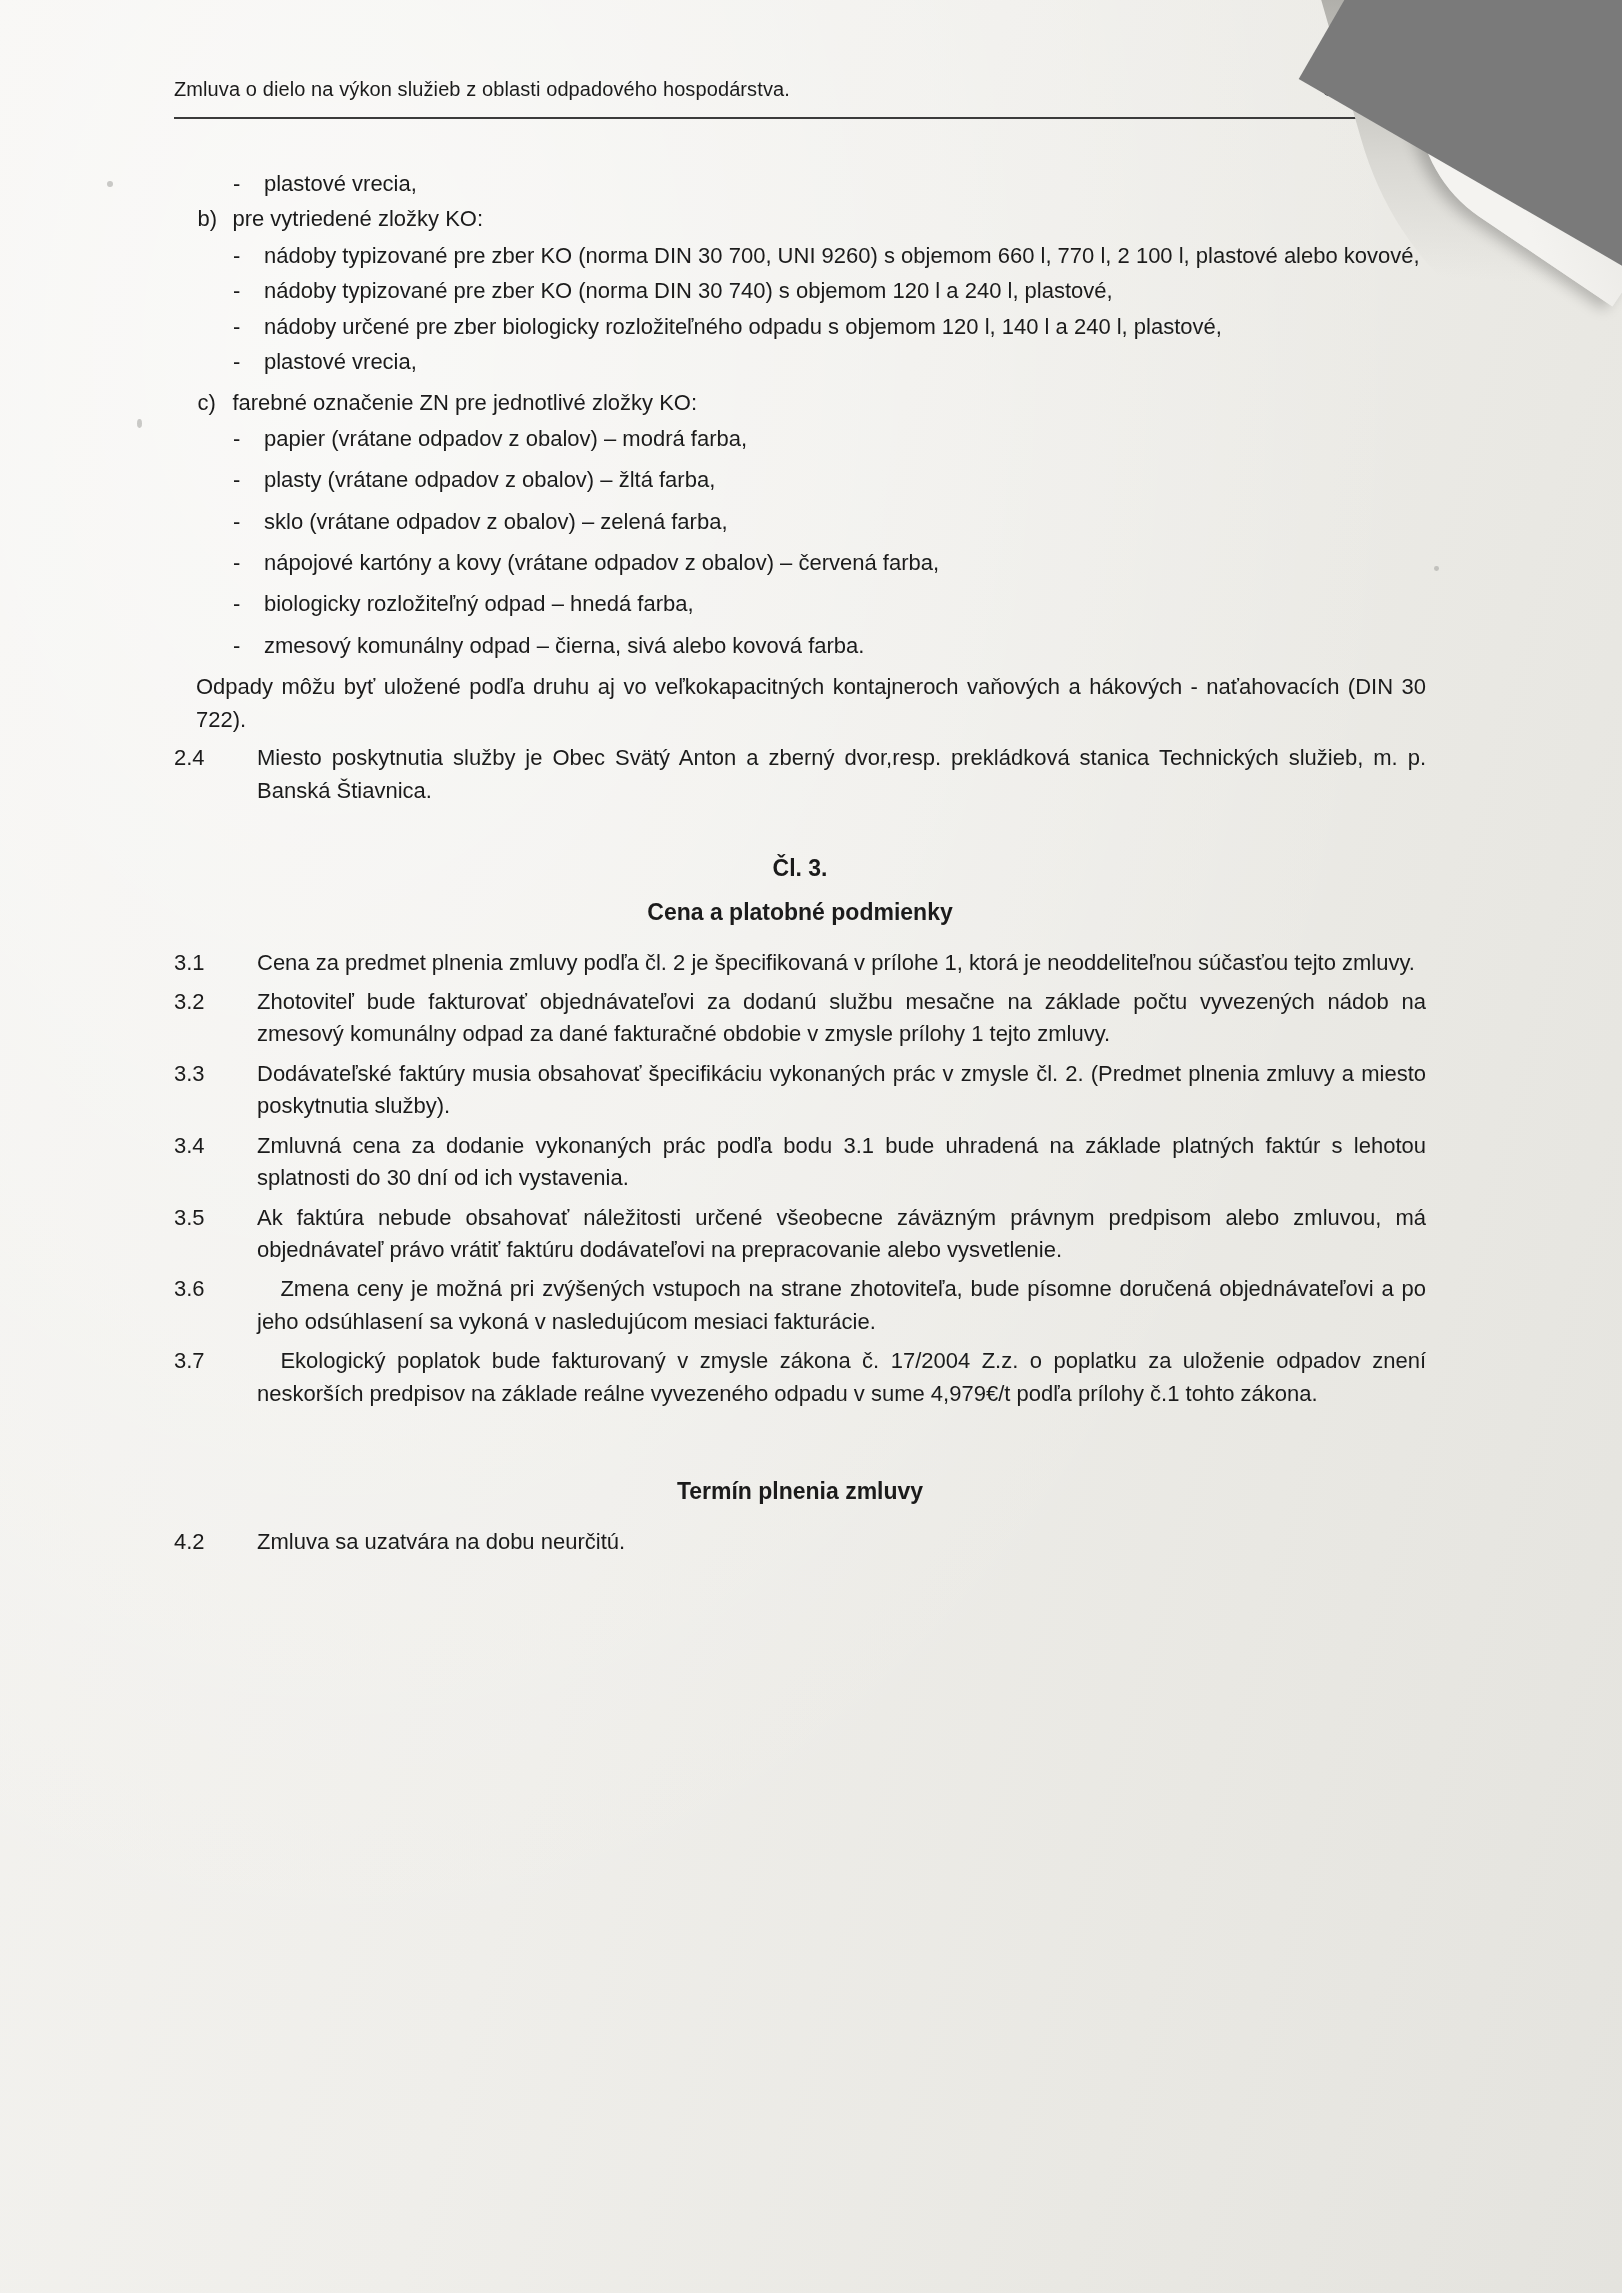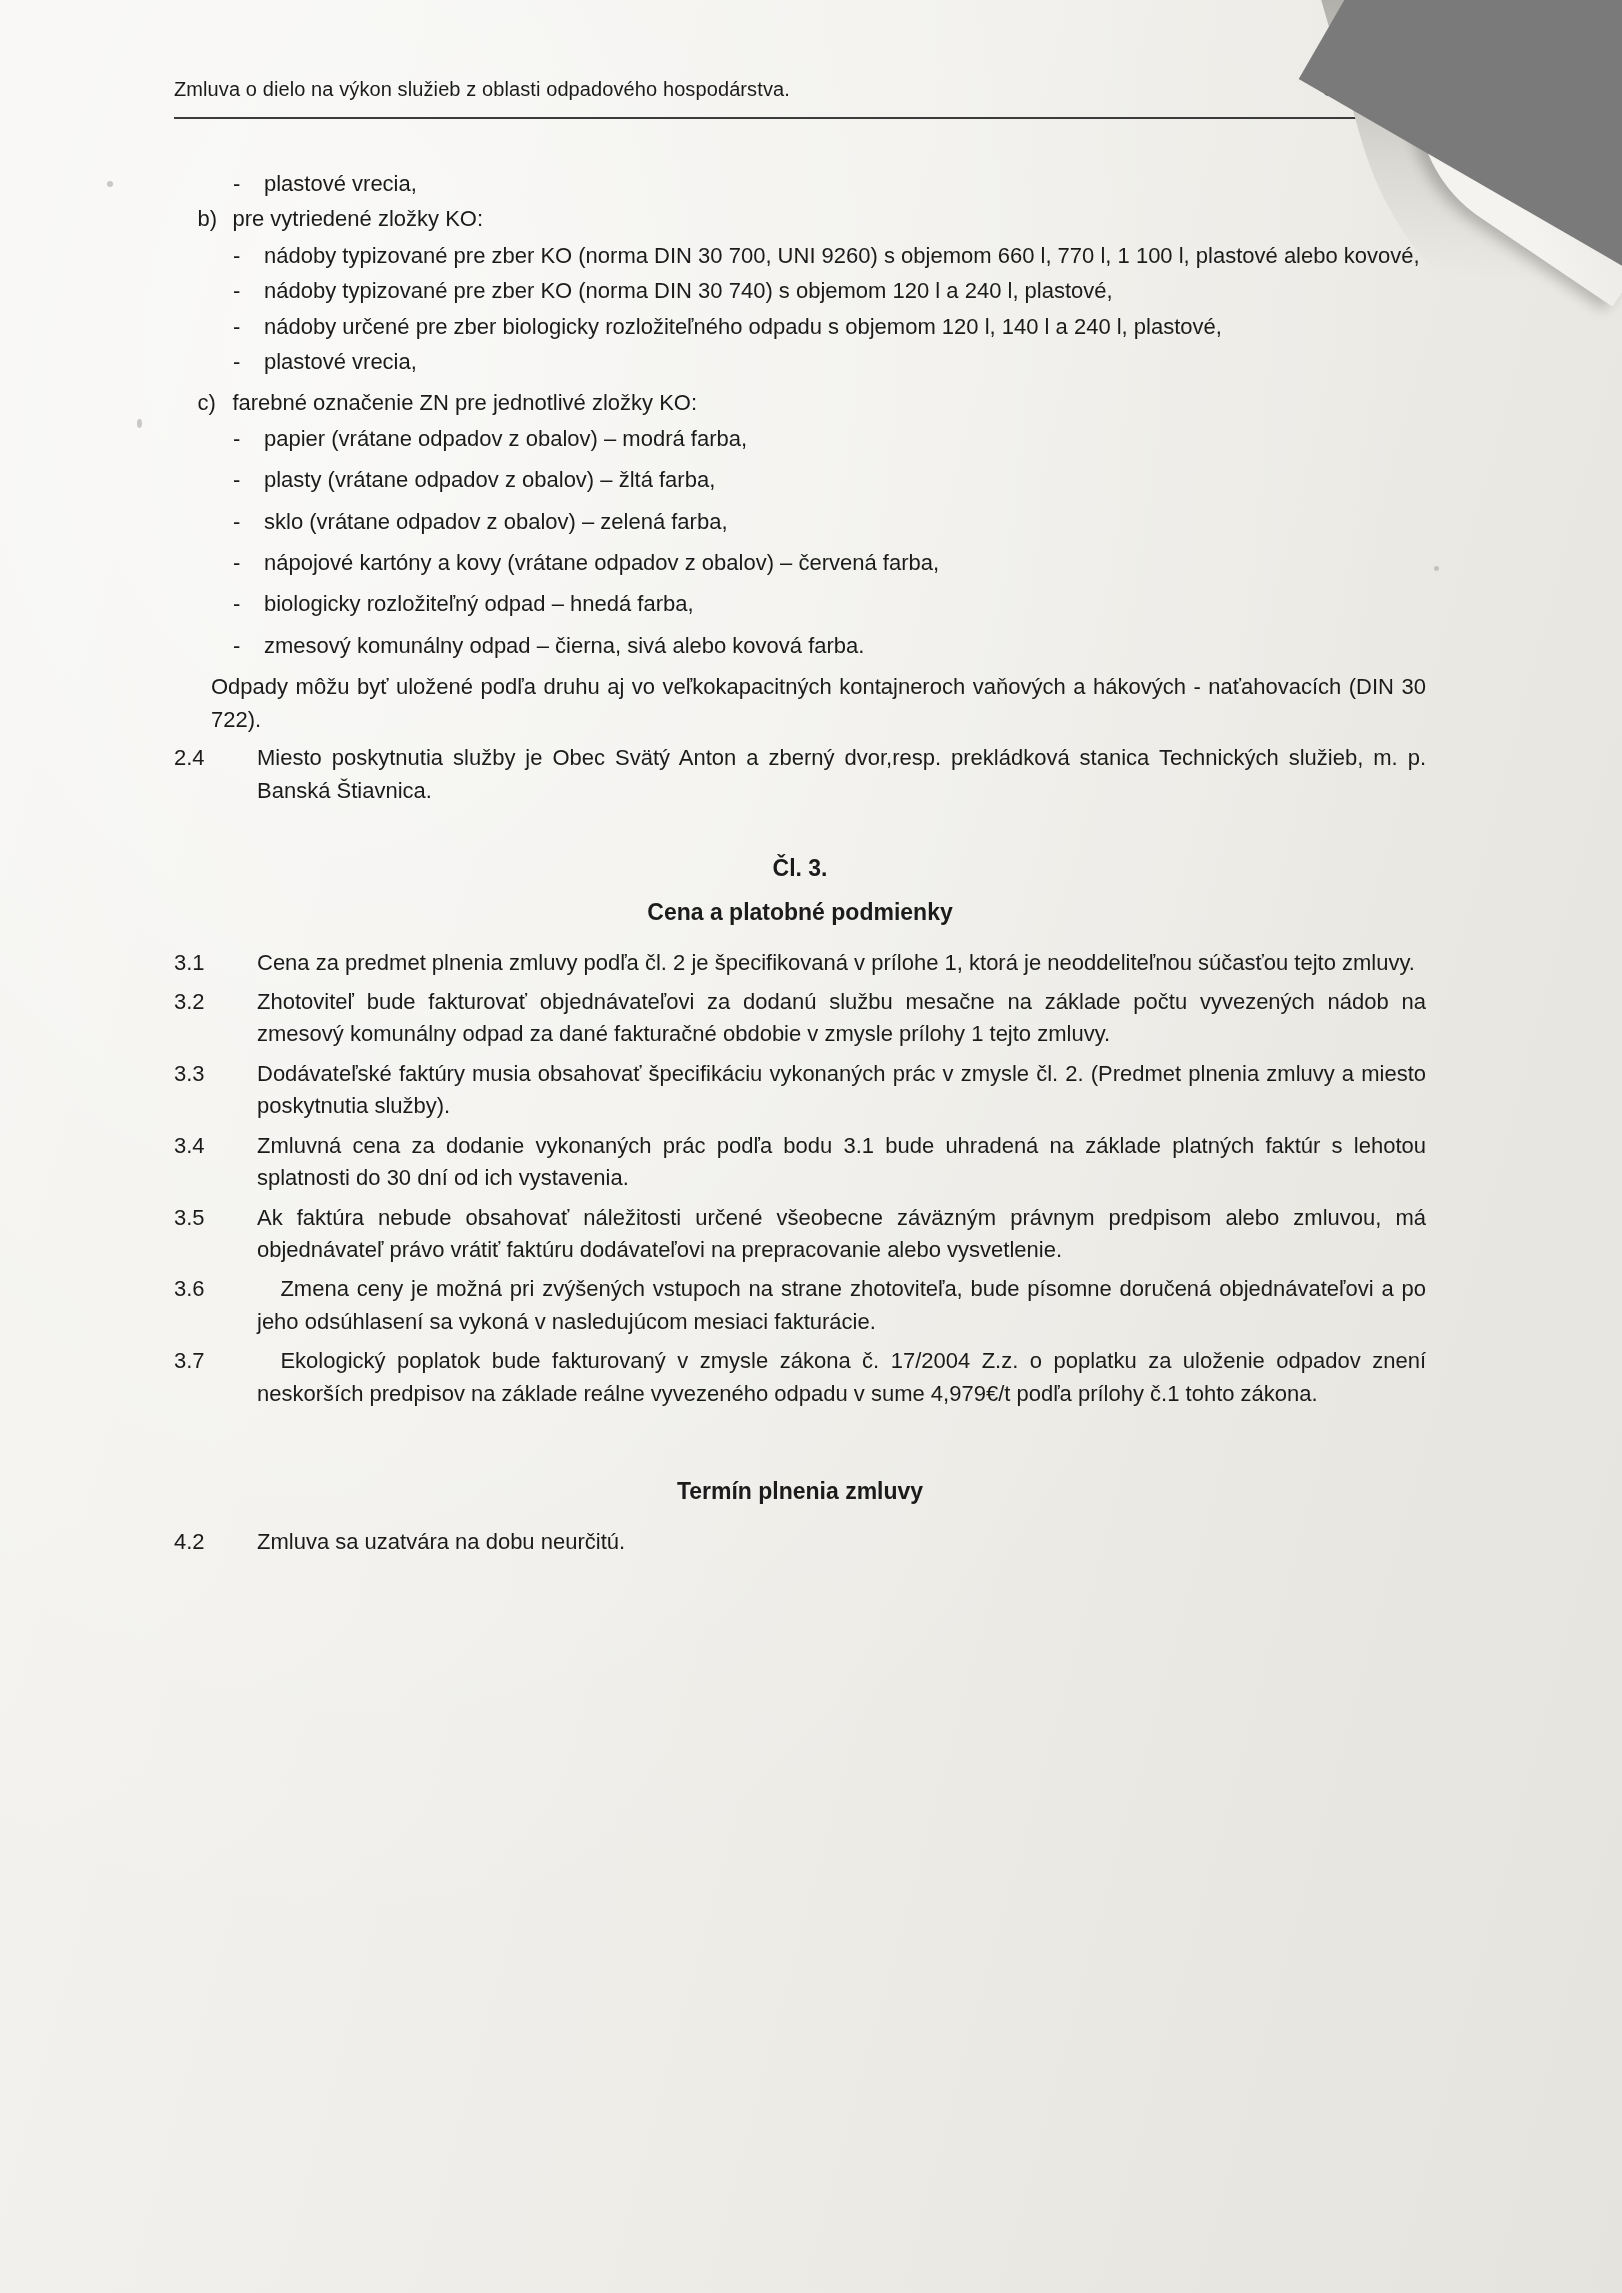--- a/index.html
+++ b/index.html
@@ -196,21 +196,21 @@
         <div class="txt">plastové vrecia,</div>
       </div>
 
       <div class="lettered" style="margin-left:23.4px;">
         <div class="mark">b)</div>
         <div class="txt">pre vytriedené zložky KO:</div>
       </div>
 
       <div class="dash sub-dash">
         <div class="mark">-</div>
-        <div class="txt justify">nádoby typizované pre zber KO (norma DIN 30 700, UNI 9260) s objemom 660 l, 770 l, 1 100 l, plastové alebo kovové,</div>
+        <div class="txt justify">nádoby typizované pre zber KO (norma DIN 30 700, UNI 9260) s objemom 660 l, 770 l, 2 100 l, plastové alebo kovové,</div>
       </div>
       <div class="dash sub-dash">
         <div class="mark">-</div>
         <div class="txt justify">nádoby typizované pre zber KO (norma DIN 30 740) s objemom 120 l a 240 l, plastové,</div>
       </div>
       <div class="dash sub-dash">
         <div class="mark">-</div>
         <div class="txt justify">nádoby určené pre zber biologicky rozložiteľného odpadu s objemom 120 l, 140 l a 240 l, plastové,</div>
       </div>
       <div class="dash sub-dash">
@@ -241,21 +241,21 @@
       </div>
       <div class="dash sub-dash" style="margin-bottom:8.8px;">
         <div class="mark">-</div>
         <div class="txt">biologicky rozložiteľný odpad – hnedá farba,</div>
       </div>
       <div class="dash sub-dash" style="margin-bottom:8.8px;">
         <div class="mark">-</div>
         <div class="txt">zmesový komunálny odpad – čierna, sivá alebo kovová farba.</div>
       </div>
 
-      <div class="para justify" style="margin-left:37px; margin-top:7.8px;">Odpady môžu byť uložené podľa druhu aj vo veľkokapacitných kontajneroch vaňových a hákových - naťahovacích (DIN 30 722).</div>
+      <div class="para justify" style="margin-left:22px; margin-top:7.8px;">Odpady môžu byť uložené podľa druhu aj vo veľkokapacitných kontajneroch vaňových a hákových - naťahovacích (DIN 30 722).</div>
 
       <div class="numbered" style="margin-top:5.9px;">
         <div class="num">2.4</div>
         <div class="txt">Miesto poskytnutia služby je Obec Svätý Anton a zberný dvor,resp. prekládková stanica Technických služieb, m. p. Banská Štiavnica.</div>
       </div>
 
       <div class="center art-title">Čl. 3.</div>
       <div class="center art-sub">Cena a platobné podmienky</div>
 
       <div class="numbered">

